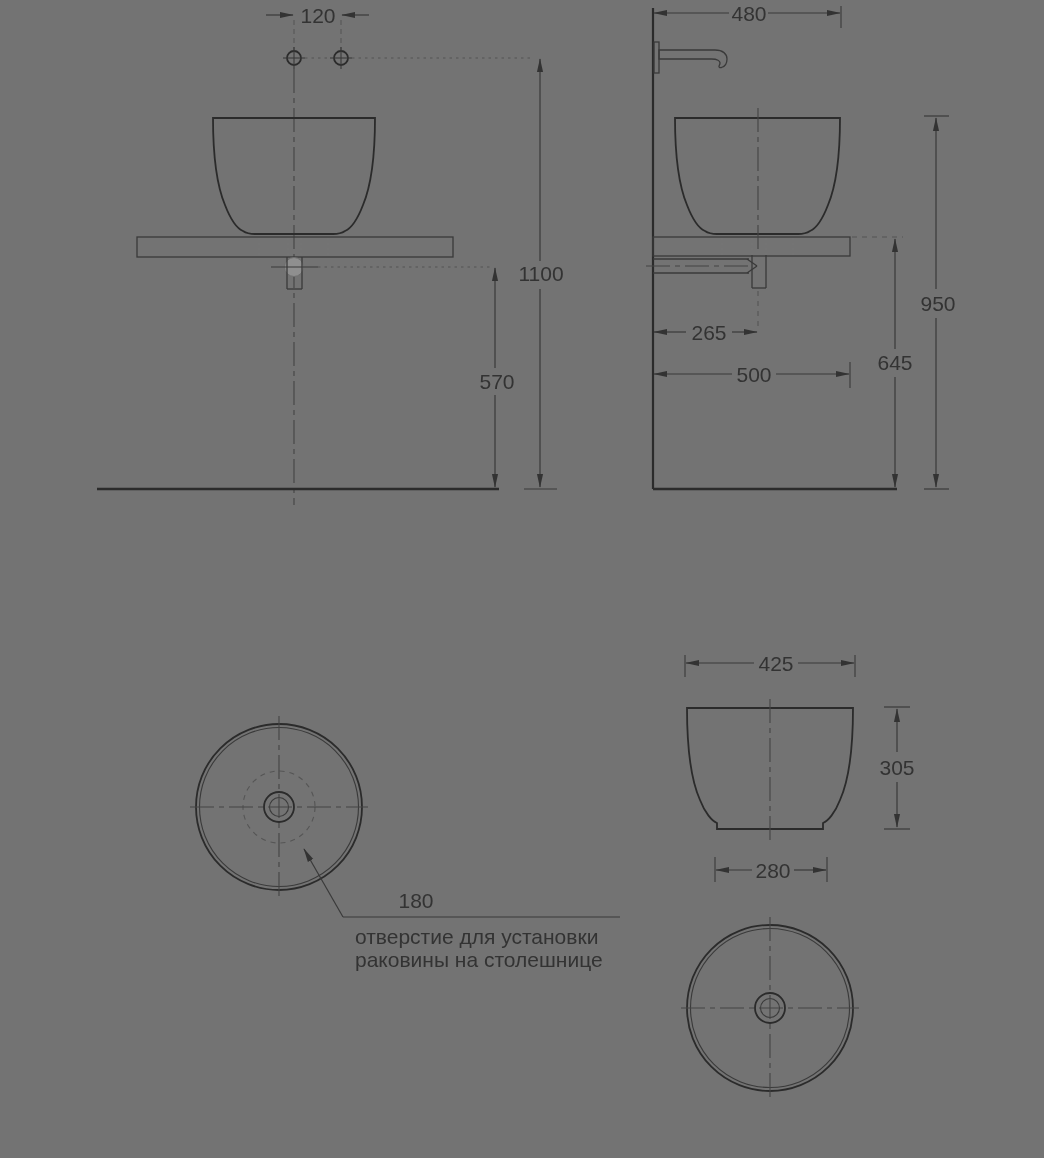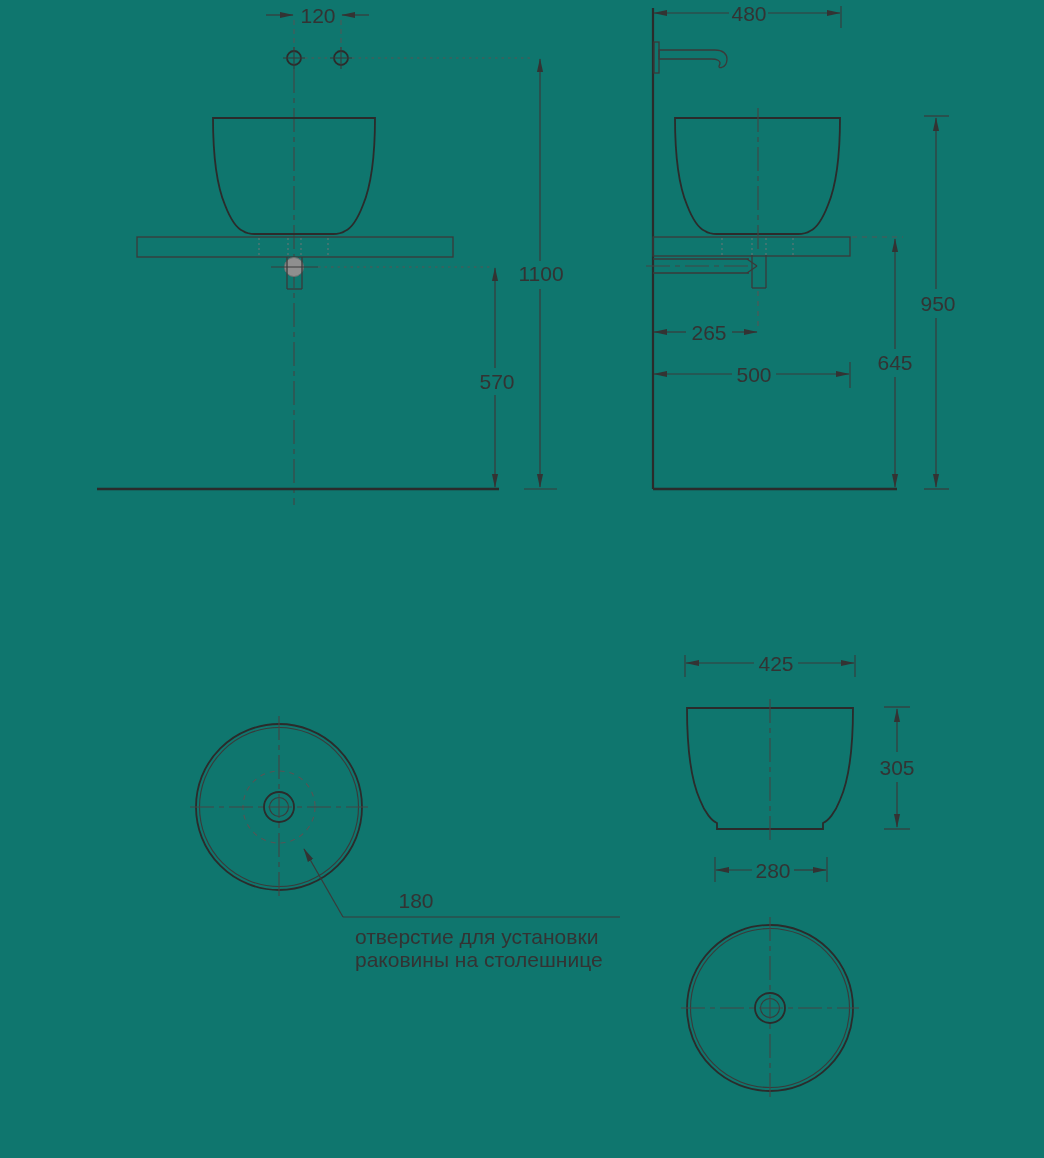--- a/index.html
+++ b/index.html
@@ -1,16 +1,16 @@
 <!DOCTYPE html>
 <html><head>
 <meta charset="utf-8">
 <style>
   html,body{margin:0;padding:0;background:#ffffff;}
-  .canvas{position:relative;width:1044px;height:1158px;background:#0f766e;overflow:hidden;}
+  .canvas{position:relative;width:1044px;height:1158px;background:#737373;overflow:hidden;}
   svg{display:block;}
   svg text{font-family:"Liberation Sans", sans-serif;font-size:21px;fill:#333333;}
   text.dimlab{text-anchor:middle;}
   text.note{text-anchor:start;}
   .ln{stroke:#3a3a3a;stroke-width:1.3;fill:none;}
   .outline{stroke:#2b2b2b;stroke-width:1.8;fill:none;}
   .thin{stroke:#3a3a3a;stroke-width:1.1;fill:none;}
   .dim{stroke:#3a3a3a;stroke-width:1.2;fill:none;}
   .tick{stroke:#3a3a3a;stroke-width:1.2;fill:none;}
   .ext{stroke:#555;stroke-width:1;fill:none;stroke-dasharray:5 4;}

